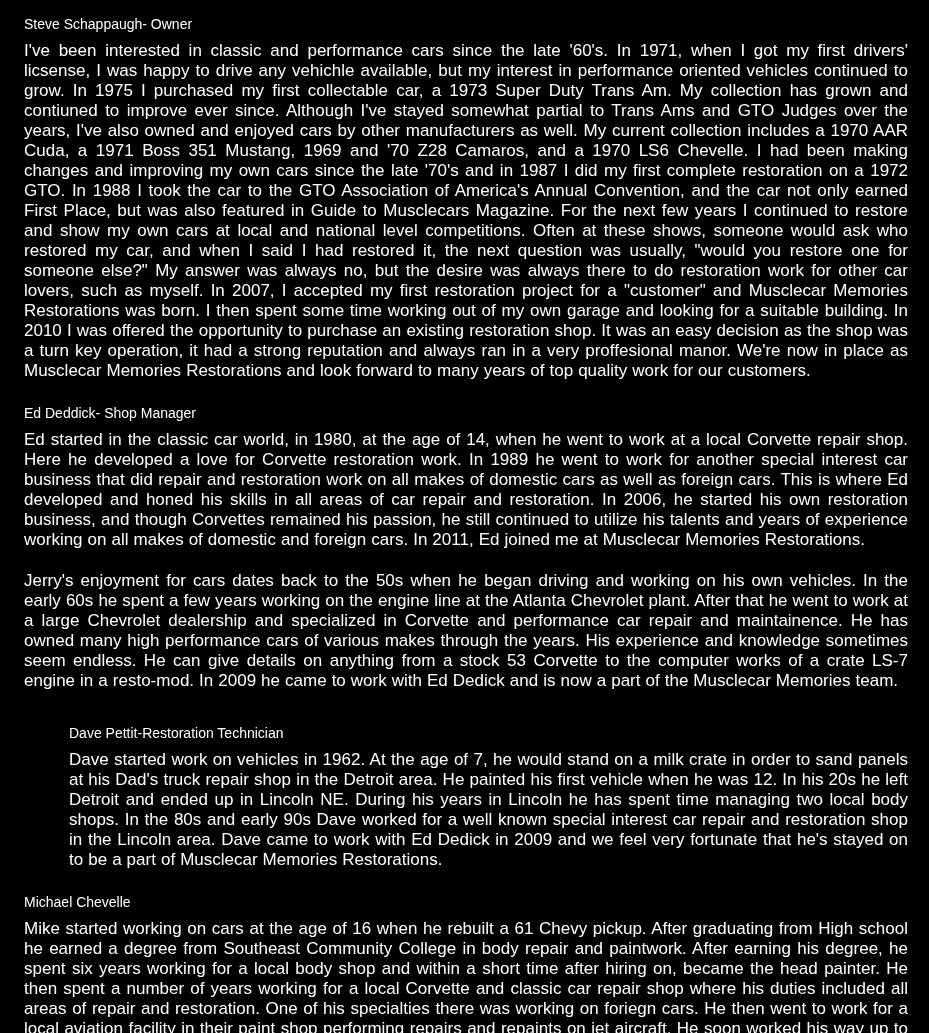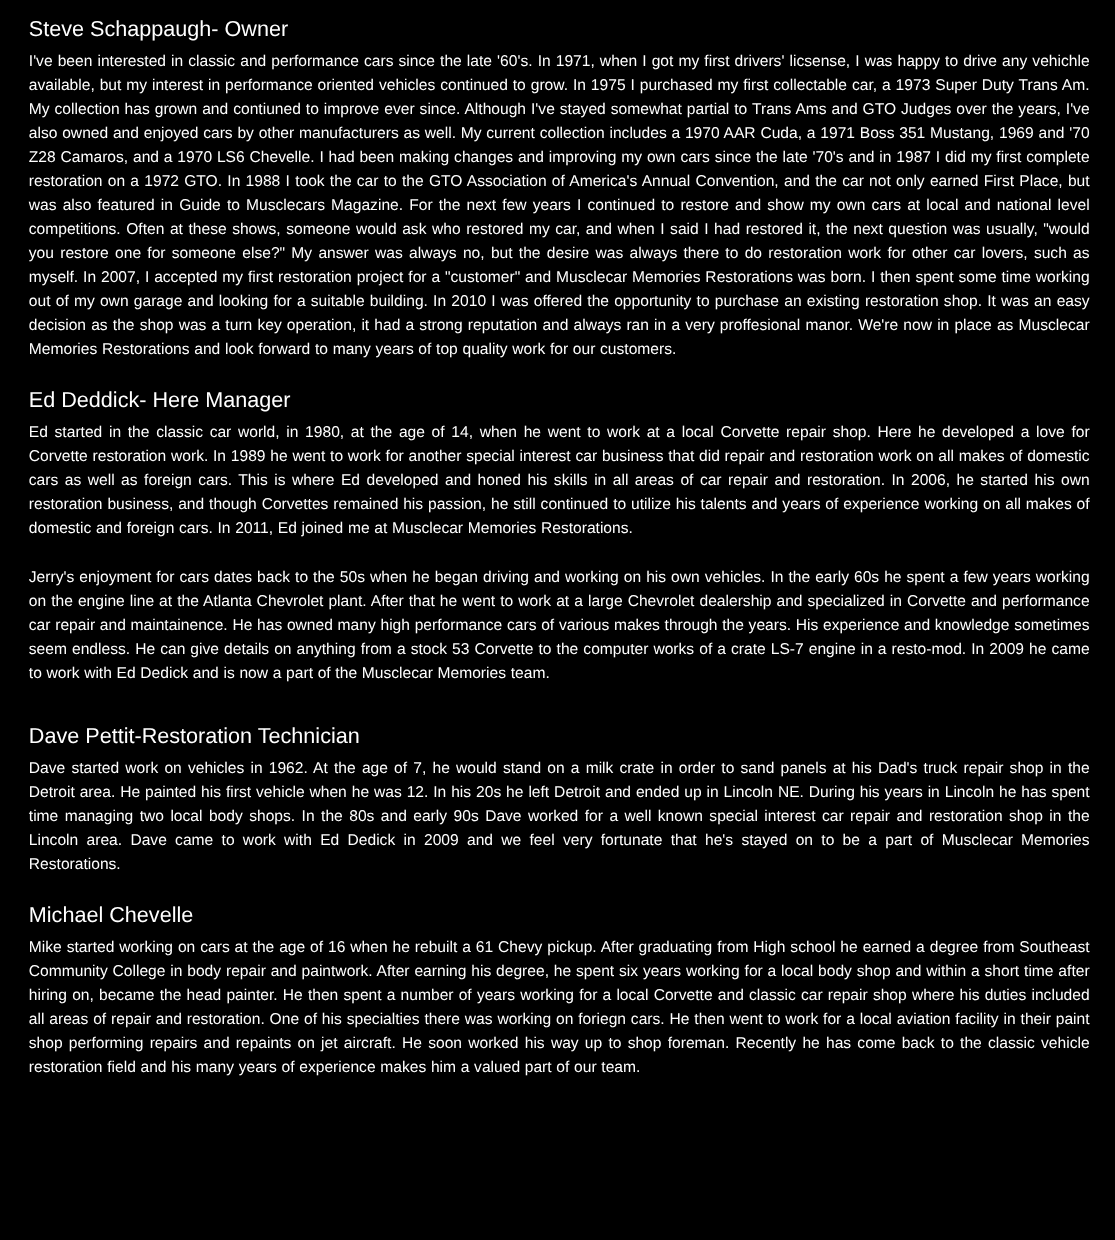--- a/index.html
+++ b/index.html
@@ -11,53 +11,54 @@
     position: relative;
     width: 929px;
     min-height: 1033px;
     box-sizing: border-box;
     background: #000000;
     color: #ffffff;
     padding: 13px 21px 60px 24px;
     font-family: "Liberation Sans", sans-serif;
   }
   .bio-section h2 {
-    font-size: 18px;
+    font-size: 14px;
     font-weight: 400;
     line-height: 22px;
     margin: 0 0 6px 0;
     color: #ffffff;
   }
   .bio-section p {
-    font-size: 13px;
+    font-size: 17px;
     font-weight: 400;
     line-height: 20px;
     margin: 0 0 21px 0;
     text-align: justify;
     color: #ffffff;
     hyphens: auto;
     -webkit-hyphens: auto;
     word-spacing: 0.3px;
   }
   .bio-section.extra-gap {
     margin-top: 31px;
+    margin-left: 45px;
   }
 </style>
 </head>
 <body>
 
 <main class="page">
 
   <section class="bio-section">
     <h2>Steve Schappaugh- Owner</h2>
     <p>I've been interested in classic and performance cars since the late '60's. In 1971, when I got my first drivers' licsense, I was happy to drive any vehichle available, but my interest in performance oriented vehicles continued to grow. In 1975 I purchased my first collectable car, a 1973 Super Duty Trans Am. My collection has grown and contiuned to improve ever since. Although I've stayed somewhat partial to Trans Ams and GTO Judges over the years, I've also owned and enjoyed cars by other manufacturers as well. My current collection includes a 1970 AAR Cuda, a 1971 Boss 351 Mustang, 1969 and '70 Z28 Camaros, and a 1970 LS6 Chevelle. I had been making changes and improving my own cars since the late '70's and in 1987 I did my first complete restoration on a 1972 GTO. In 1988 I took the car to the GTO Association of America's Annual Convention, and the car not only earned First Place, but was also featured in Guide to Musclecars Magazine. For the next few years I continued to restore and show my own cars at local and national level competitions. Often at these shows, someone would ask who restored my car, and when I said I had restored it, the next question was usually, "would you restore one for someone else?" My answer was always no, but the desire was always there to do restoration work for other car lovers, such as myself. In 2007, I accepted my first restoration project for a "customer" and Musclecar Memories Restorations was born. I then spent some time working out of my own garage and looking for a suitable building. In 2010 I was offered the opportunity to purchase an existing restoration shop. It was an easy decision as the shop was a turn key operation, it had a strong reputation and always ran in a very proffesional manor. We're now in place as Musclecar Memories Restorations and look forward to many years of top quality work for our customers.</p>
   </section>
 
   <section class="bio-section">
-    <h2>Ed Deddick- Here Manager</h2>
+    <h2>Ed Deddick- Shop Manager</h2>
     <p>Ed started in the classic car world, in 1980, at the age of 14, when he went to work at a local Corvette repair shop. Here he developed a love for Corvette restoration work. In 1989 he went to work for another special interest car business that did repair and restoration work on all makes of domestic cars as well as foreign cars. This is where Ed developed and honed his skills in all areas of car repair and restoration. In 2006, he started his own restoration business, and though Corvettes remained his passion, he still continued to utilize his talents and years of experience working on all makes of domestic and foreign cars. In 2011, Ed joined me at Musclecar Memories Restorations.</p>
   </section>
 
   <section class="bio-section">
     <p>Jerry's enjoyment for cars dates back to the 50s when he began driving and working on his own vehicles. In the early 60s he spent a few years working on the engine line at the Atlanta Chevrolet plant. After that he went to work at a large Chevrolet dealership and specialized in Corvette and performance car repair and maintainence. He has owned many high performance cars of various makes through the years. His experience and knowledge sometimes seem endless. He can give details on anything from a stock 53 Corvette to the computer works of a crate LS-7 engine in a resto-mod. In 2009 he came to work with Ed Dedick and is now a part of the Musclecar Memories team.</p>
   </section>
 
   <section class="bio-section extra-gap">
     <h2>Dave Pettit-Restoration Technician</h2>
     <p>Dave started work on vehicles in 1962. At the age of 7, he would stand on a milk crate in order to sand panels at his Dad's truck repair shop in the Detroit area. He painted his first vehicle when he was 12. In his 20s he left Detroit and ended up in Lincoln NE. During his years in Lincoln he has spent time managing two local body shops. In the 80s and early 90s Dave worked for a well known special interest car repair and restoration shop in the Lincoln area. Dave came to work with Ed Dedick in 2009 and we feel very fortunate that he's stayed on to be a part of Musclecar Memories Restorations.</p>

